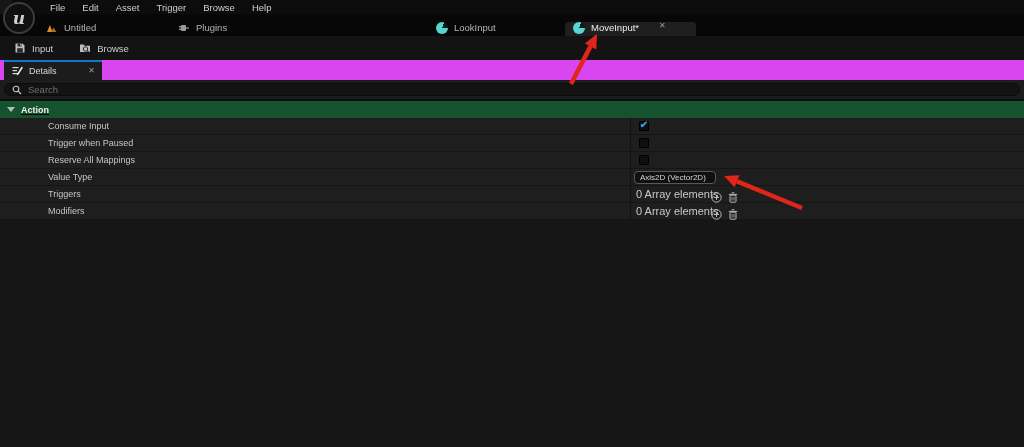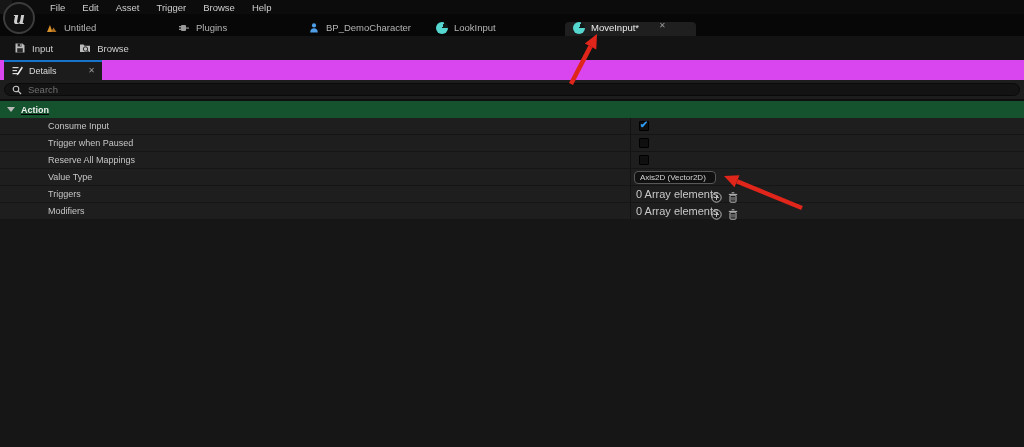--- a/index.html
+++ b/index.html
@@ -114,27 +114,20 @@
     <div class="atab" style="left:170px">
       <svg class="icon12" viewBox="0 0 12 12">
         <rect x="3" y="3" width="5" height="6" rx="1" fill="#9a9a9a"></rect>
         <rect x="1" y="4" width="2" height="1.4" fill="#9a9a9a"></rect>
         <rect x="1" y="6.6" width="2" height="1.4" fill="#9a9a9a"></rect>
         <rect x="8" y="5.3" width="3" height="1.6" fill="#707070"></rect>
       </svg>
       <span class="lbl">Plugins</span>
     </div>
 
-    <div class="atab" style="left:300px">
-      <svg class="icon12" viewBox="0 0 12 12">
-        <circle cx="6" cy="3.4" r="2.1" fill="#4f9fe8"></circle>
-        <path d="M2.2,10.5 C2.2,7.6 4,6.3 6,6.3 C8,6.3 9.8,7.6 9.8,10.5 Z" fill="#4f9fe8"></path>
-      </svg>
-      <span class="lbl">BP_DemoCharacter</span>
-    </div>
 
     <div class="atab" style="left:428px">
       <span class="inputaction-icon"></span>
       <span class="lbl">LookInput</span>
     </div>
 
     <div class="atab active" style="left:565px; width:131px">
       <span class="inputaction-icon"></span>
       <span class="lbl">MoveInput*</span>
       <span class="tab-close">✕</span>

